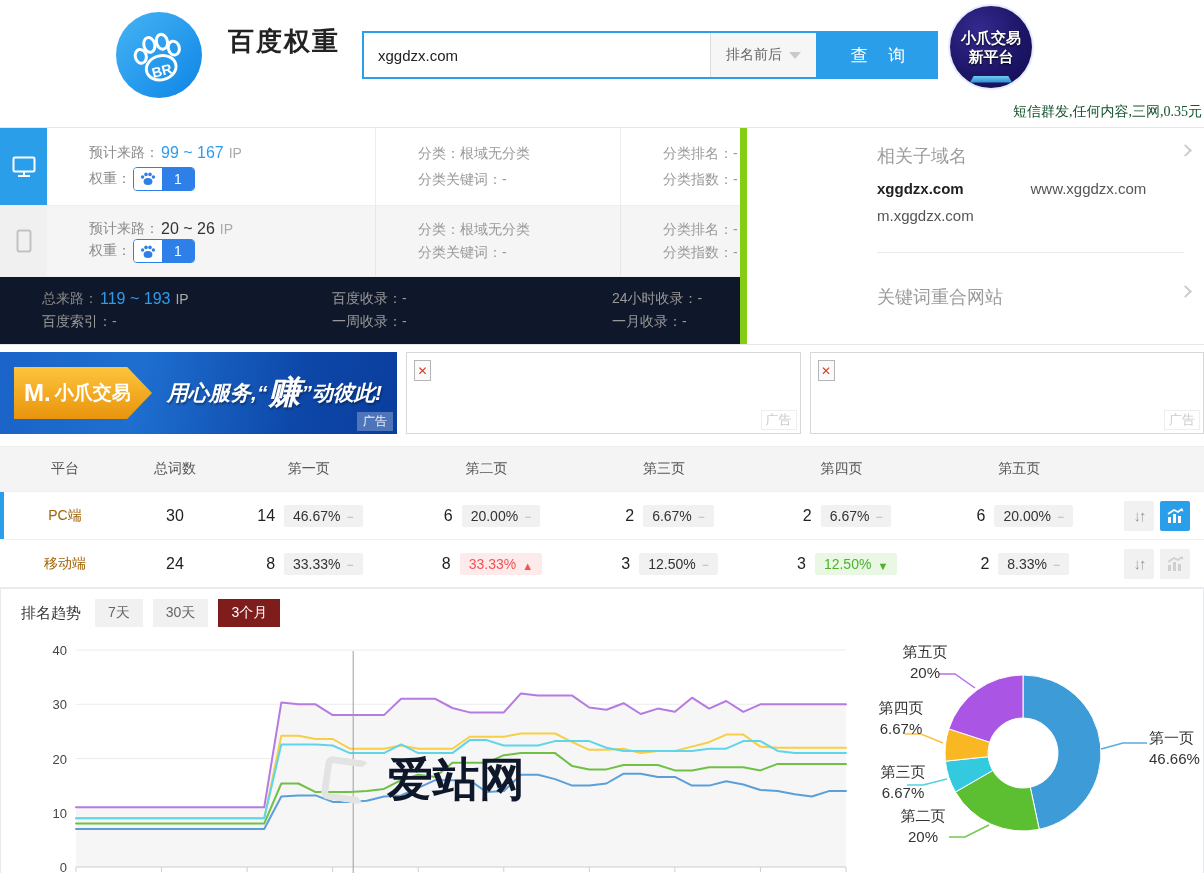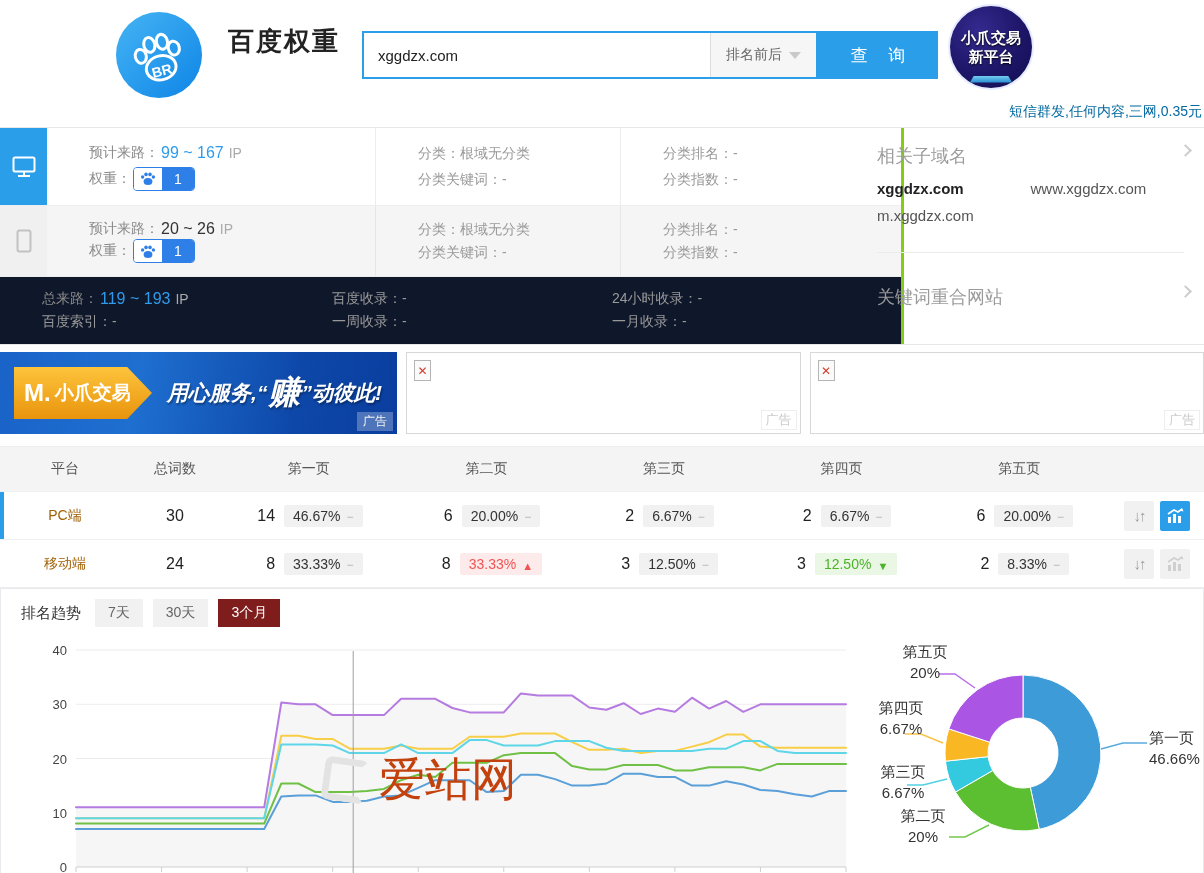--- a/index.html
+++ b/index.html
@@ -16,25 +16,25 @@
   .search-input { width:346px; height:100%; border:none; outline:none; padding:0 14px; font-size:15px; color:#222; font-family:inherit; }
   .search-select { width:106px; background:#f6f6f6; border-left:1px solid #ddd; display:flex; align-items:center; justify-content:center; gap:7px; font-size:14px; color:#666; cursor:pointer; }
   .caret { width:0; height:0; border-left:6px solid transparent; border-right:6px solid transparent; border-top:7px solid #c9c9c9; }
   .search-btn { width:120px; height:48px; background:#2b9eea; color:#fff; border:none; font-size:17px; letter-spacing:8px; padding-left:8px; cursor:pointer; font-family:inherit; }
   .sticker { position:absolute; left:950px; top:6px; width:82px; height:82px; border-radius:50%;
              background:radial-gradient(circle at 35% 30%, #342a8f 0%, #1d1668 55%, #120d4e 100%);
              display:flex; flex-direction:column; align-items:center; justify-content:center; cursor:pointer;
              box-shadow:0 0 0 2px rgba(90,120,255,.15); }
   .sticker b { color:#fff; font-size:15px; line-height:19px; text-shadow:0 1px 2px #000; }
   .sticker .base { position:absolute; bottom:4px; width:38px; height:10px; background:linear-gradient(180deg,#7fe0ff,#2e9fe0); transform:perspective(40px) rotateX(50deg); opacity:.9; }
-  .promo { position:absolute; right:2px; top:103px; font-size:14px; color:#0369a1; cursor:pointer; }
+  .promo { position:absolute; right:2px; top:103px; font-size:14px; color:#14532d; cursor:pointer;font-family:Liberation Serif, serif; }
 
   
   .stats { position:absolute; left:0; top:127px; width:1204px; height:218px; border-top:1px solid #e7e7e7; border-bottom:1px solid #e7e7e7; }
-  .stats-left { position:absolute; left:0; top:0; width:904px; height:100%; border-right:3px solid #84cc16; }
+  .stats-left { position:absolute; left:0; top:0; width:747px; height:100%; border-right:7px solid #84cc16; }
   .srow { position:relative; display:flex; }
   .srow1 { height:78px; background:#fff; border-bottom:1px solid #eee; }
   .srow2 { height:71px; background:#f5f5f5; border-bottom:1px solid #eee; }
   .icon-cell { width:47px; height:100%; display:flex; align-items:center; justify-content:center; flex:none; }
   .icon-cell.pc { background:#2b9eea; }
   .icon-cell.mob { background:#f0f0f0; }
   .scontent { flex:1; display:grid; grid-template-columns:328px 245px 1fr; height:100%; }
   .scol { padding:13px 0 0 42px; display:flex; flex-direction:column; justify-content:space-around; padding-bottom:12px; }
   .scol + .scol { border-left:1px solid #ededed; }
   .srow2 .scol + .scol { border-left-color:#e6e6e6; }
@@ -95,21 +95,21 @@
   .sort-glyph { font-size:15px; font-weight:bold; color:#a0a0a0; letter-spacing:-2px; }
 
   
   .trend { position:absolute; left:0; top:588px; width:1204px; height:285px; border:1px solid #e8eaee; border-bottom:none; }
   .trend-head { position:absolute; left:20px; top:10px; display:flex; align-items:center; gap:10px; }
   .trend-label { font-size:15px; color:#333; margin-right:4px; }
   .tab { height:28px; padding:0 13px; display:flex; align-items:center; background:#f1f1f1; color:#666; font-size:14px; cursor:pointer; }
   .tab.active { background:#7f1d1d; color:#fff; }
   .chart-area { position:absolute; left:0; top:42px; width:1204px; height:243px; }
   #linechart { position:absolute; left:0; top:0; }
-  .watermark { position:absolute; left:322px; top:118px; display:flex; align-items:center; gap:12px; color:#c2410c; font-size:46px; font-weight:normal; pointer-events:none; }
+  .watermark { position:absolute; left:322px; top:118px; display:flex; align-items:center; gap:20px; color:#0f172a; font-size:46px; font-weight:bold; pointer-events:none; }
   .wm-logo { width:44px; height:44px; border:7px solid #e3e3e3; border-radius:8px; border-right-color:transparent; transform:rotate(8deg); }
   .donut-wrap { position:absolute; left:860px; top:0; width:344px; height:243px; }
   #donut { position:absolute; left:0; top:0; }
   .plabel { position:absolute; text-align:center; font-size:15px; color:#333; line-height:21px; width:64px; }
   .plabel.right { text-align:left; width:80px; }
 </style>
 </head>
 <body>
 
 <div class="page">

